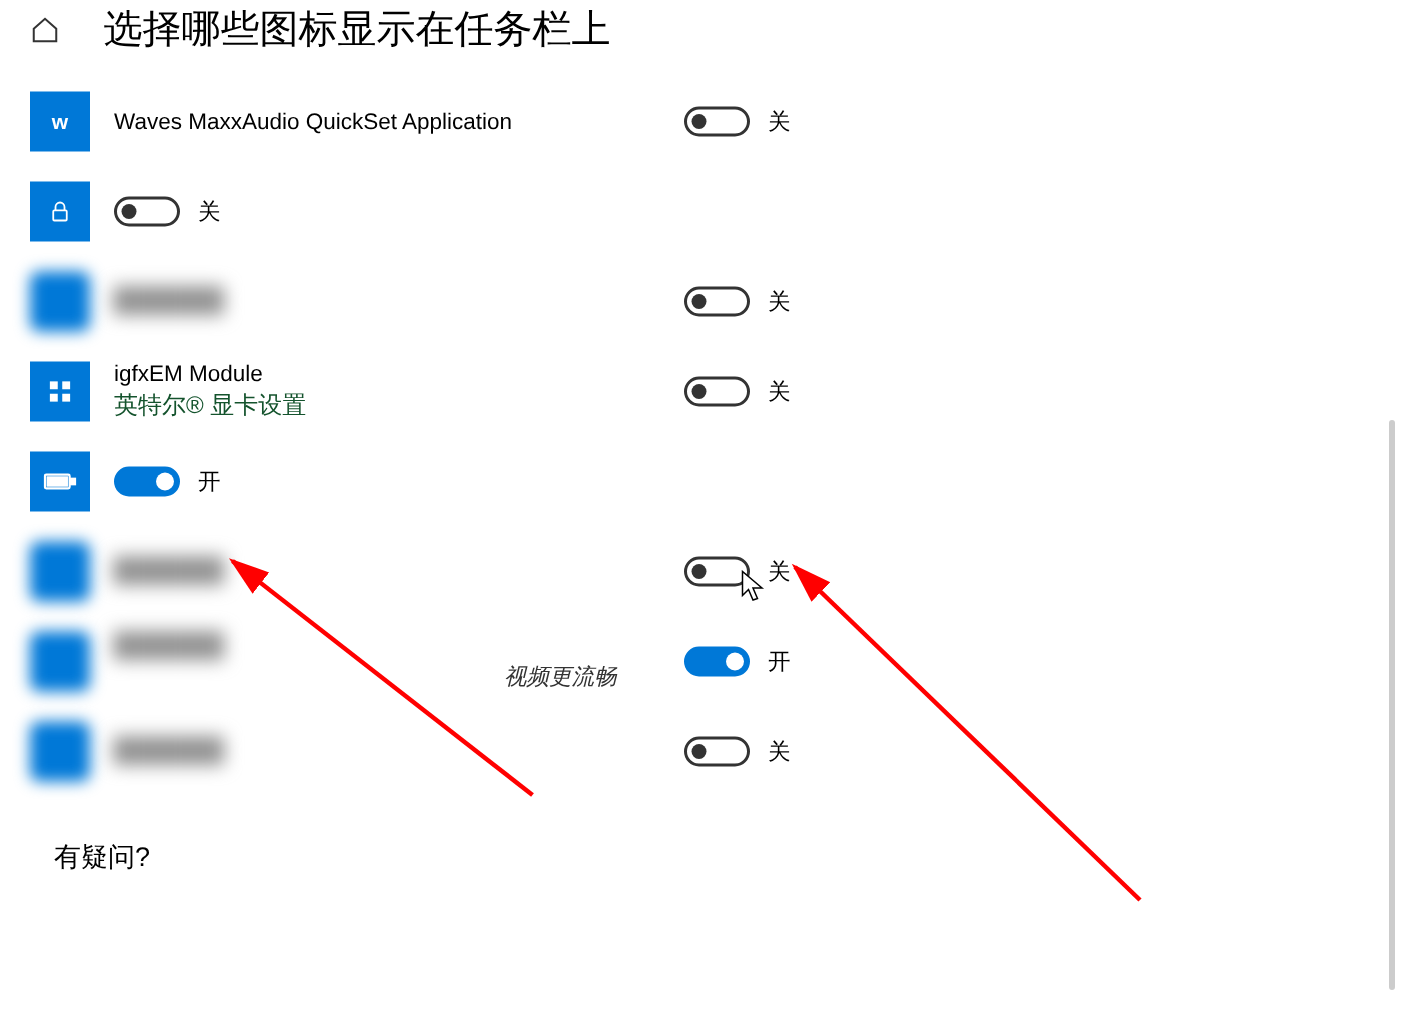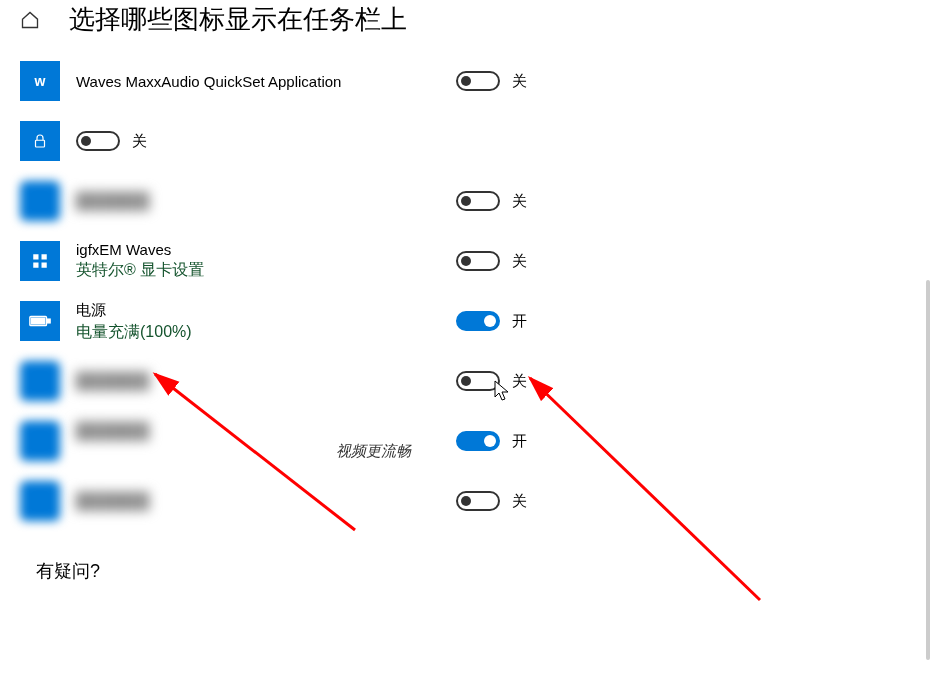--- a/index.html
+++ b/index.html
@@ -213,41 +213,37 @@
       <div class="item">
         <div class="icon-box">
           <svg width="18" height="18" viewBox="0 0 24 24" fill="#fff">
             <rect x="3" y="3" width="7" height="7"></rect>
             <rect x="14" y="3" width="7" height="7"></rect>
             <rect x="3" y="14" width="7" height="7"></rect>
             <rect x="14" y="14" width="7" height="7"></rect>
           </svg>
         </div>
         <div class="text-col">
-          <div class="item-title">igfxEM Waves</div>
+          <div class="item-title">igfxEM Module</div>
           <div class="item-sub">英特尔® 显卡设置</div>
         </div>
         <div class="toggle-col">
           <div class="toggle off">
             <div class="knob"></div>
           </div>
           <span class="toggle-label">关</span>
         </div>
       </div>
       <div class="item">
         <div class="icon-box">
           <svg width="22" height="14" viewBox="0 0 24 14" fill="none" stroke="#fff" stroke-width="1.6">
             <rect x="1" y="2" width="18" height="10" rx="1"></rect>
             <rect x="20" y="5" width="3" height="4" fill="#fff"></rect>
             <rect x="3" y="4" width="14" height="6" fill="#fff"></rect>
           </svg>
-        </div>
-        <div class="text-col">
-          <div class="item-title">电源</div>
-          <div class="item-sub">电量充满(100%)</div>
         </div>
         <div class="toggle-col">
           <div class="toggle on">
             <div class="knob"></div>
           </div>
           <span class="toggle-label">开</span>
         </div>
       </div>
       <div class="item">
         <div class="icon-box blurred"></div>

